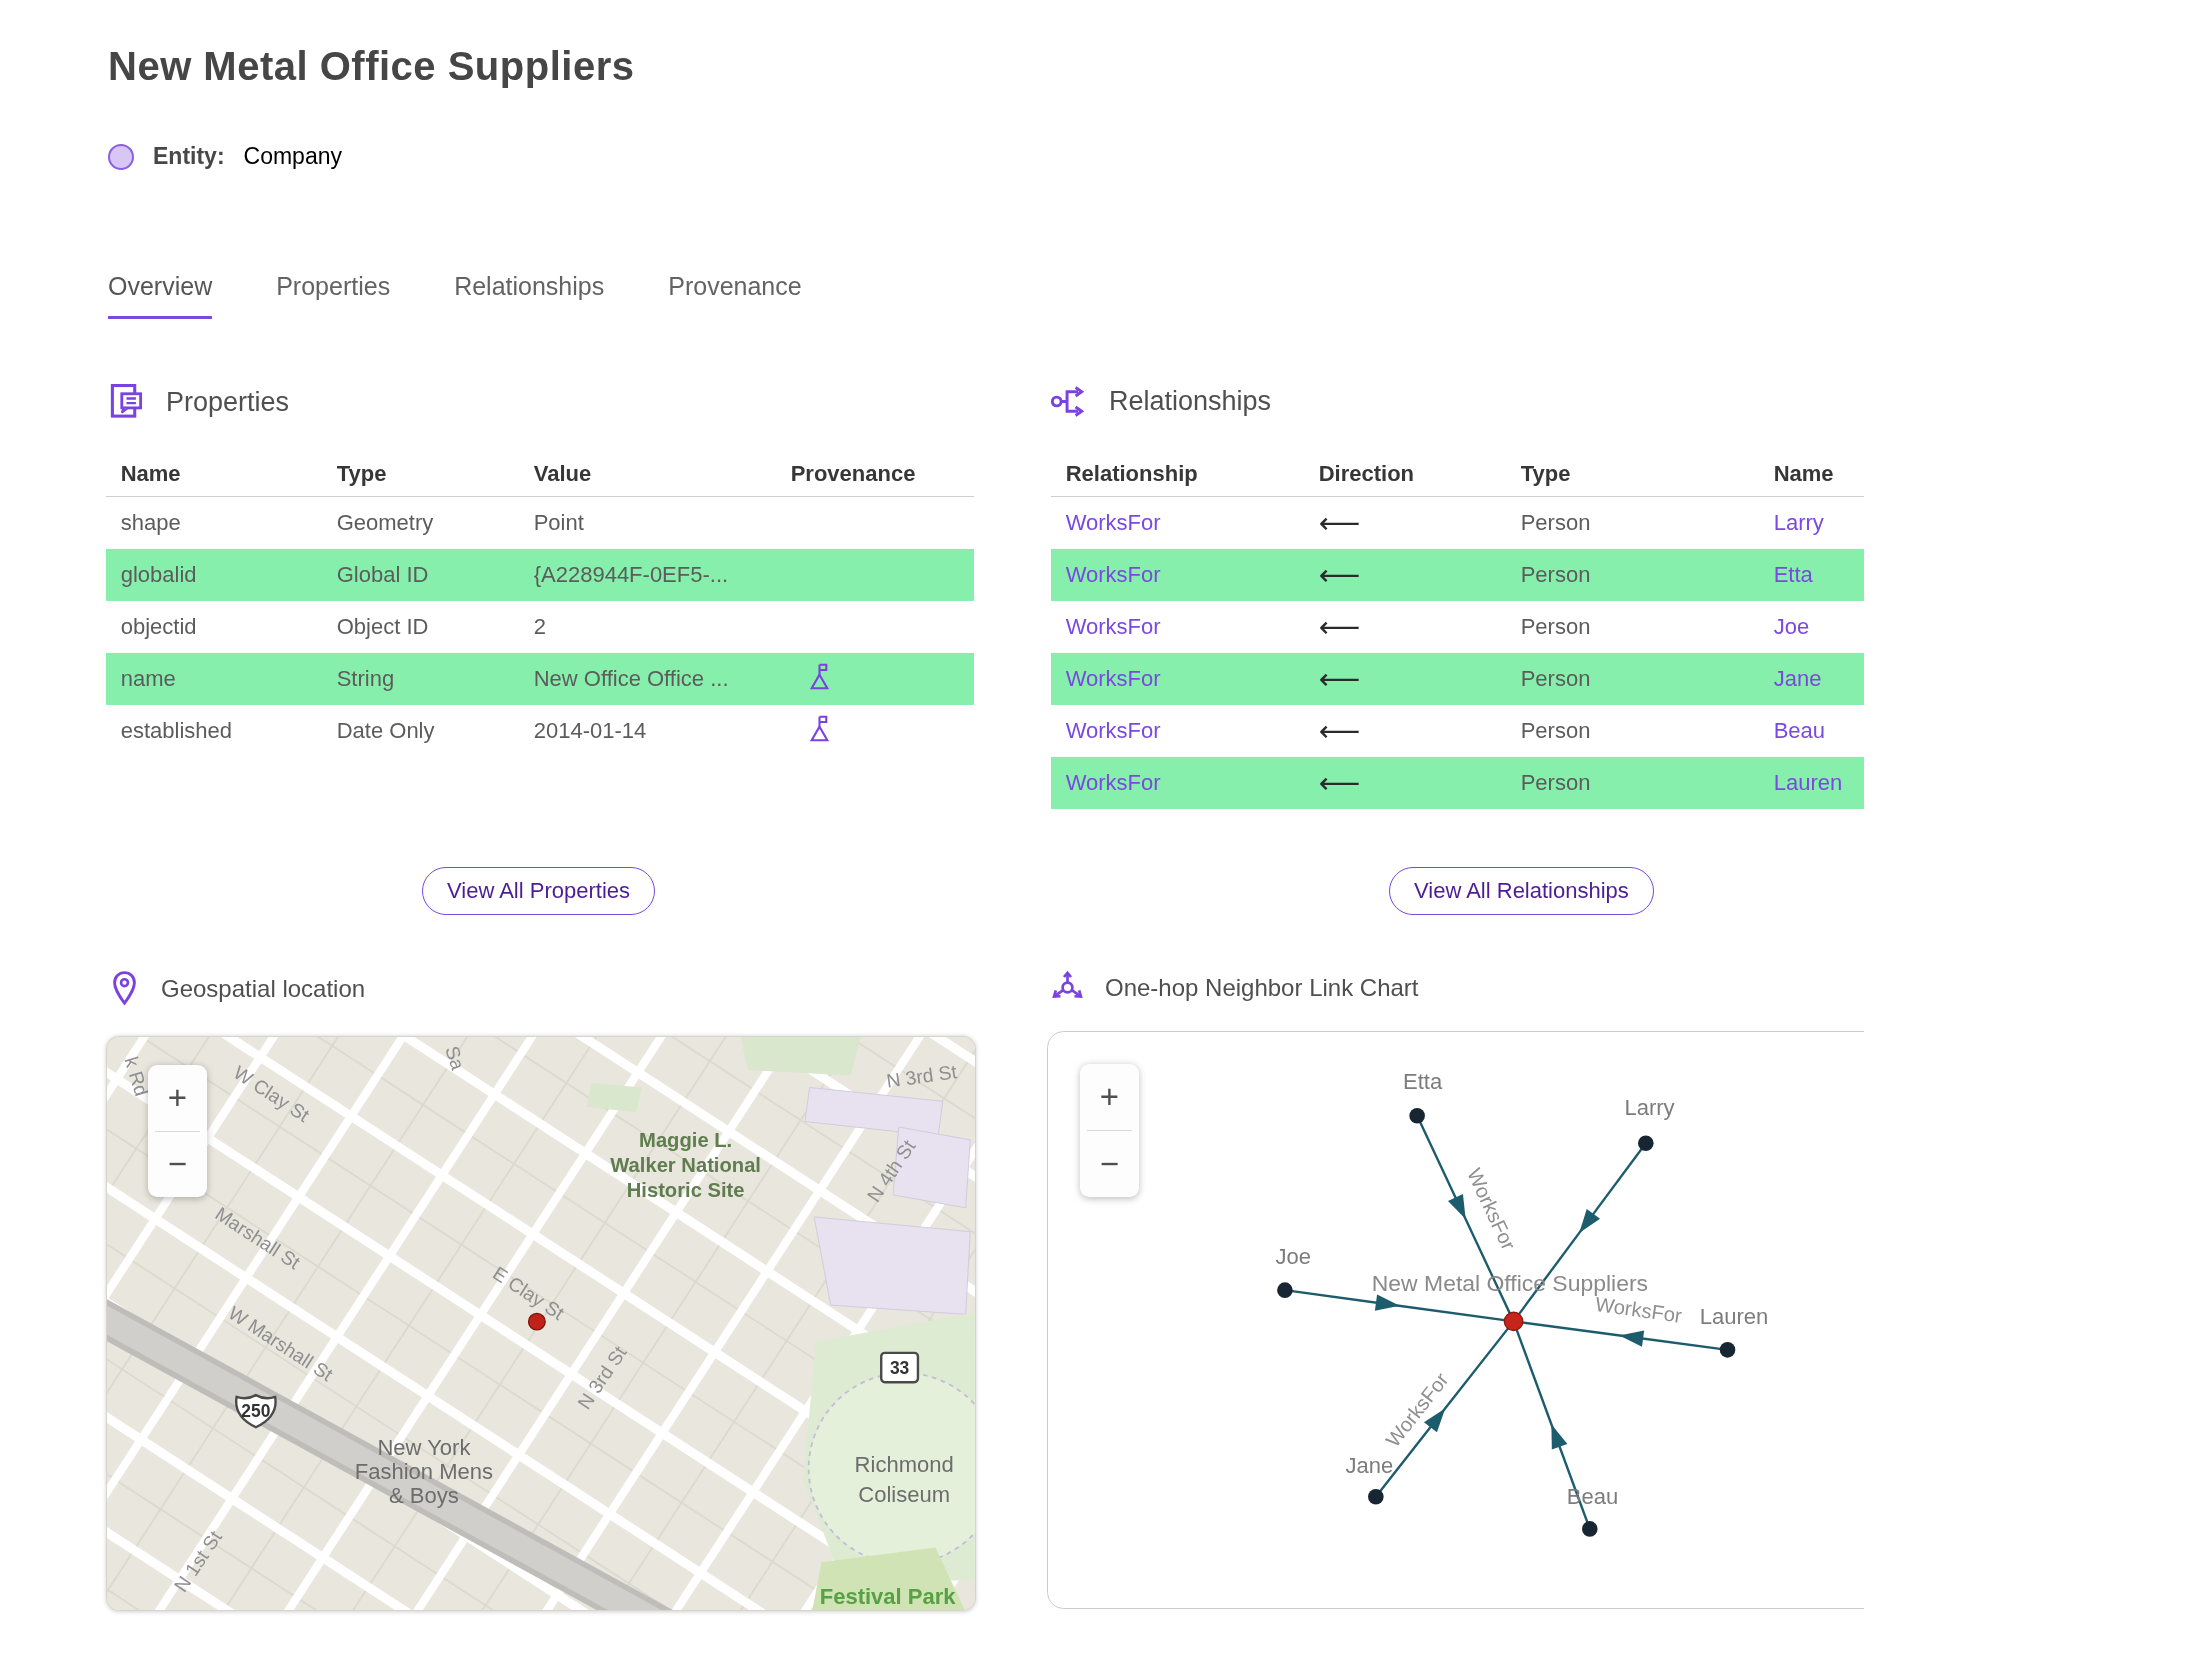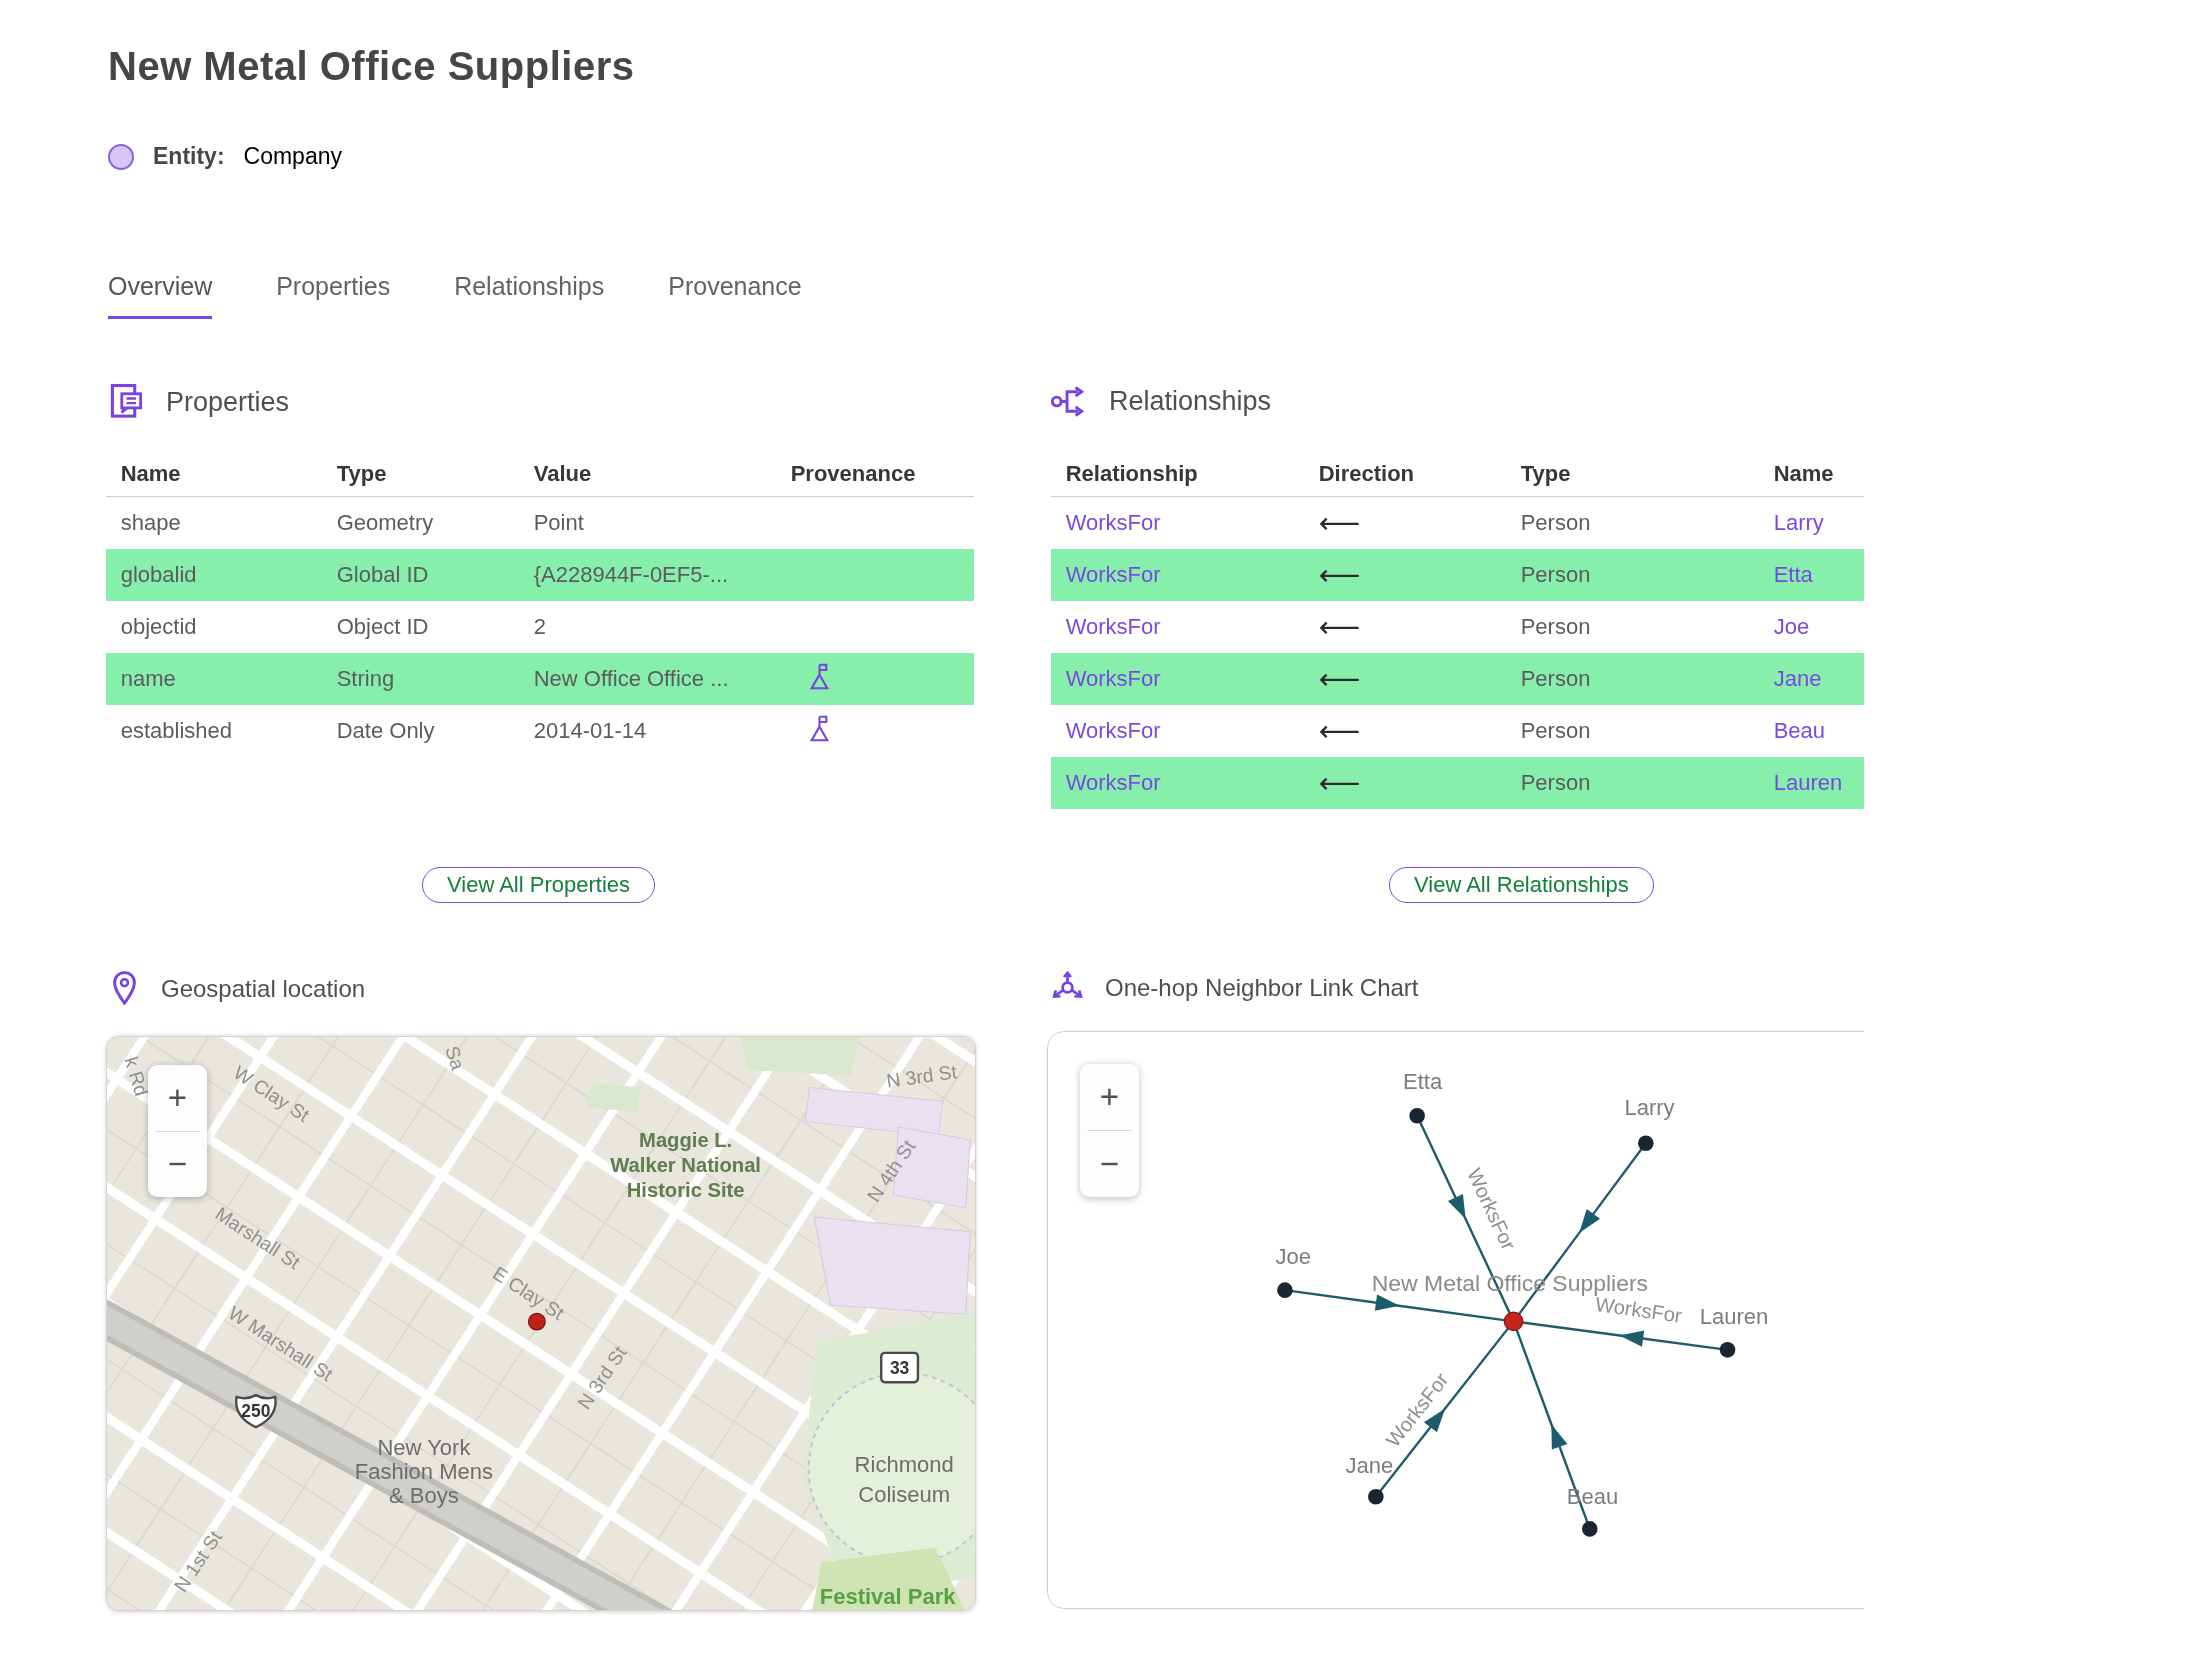--- a/index.html
+++ b/index.html
@@ -35,22 +35,22 @@
   .tbl{font-size:22px;}
   .thead{display:grid;font-weight:bold;color:#373737;height:44px;align-items:center;
          border-bottom:0.9px solid #cfcfcf;}
   .trow{display:grid;height:52px;align-items:center;color:#5c5c5c;}
   .trow.stripe{background:#86efac;}
   .cell{padding-left:14.7px;white-space:nowrap;overflow:hidden;}
   .cell.link{color:#7a49df;cursor:pointer;}
   .cell.dir{font-size:29px;color:#2b2b2b;}
 
   
-  .pill-btn{border:1.8px solid #7a49df;color:#15803d;background:#fff;border-radius:26px;
-            font-size:22px;padding:4px 24px;cursor:pointer;font-family:inherit;}
+  .pill-btn{border:1.8px solid #7a49df;color:#4c1d95;background:#fff;border-radius:26px;
+            font-size:22px;padding:10px 24px;cursor:pointer;font-family:inherit;}
 
   
   .map-card{left:106px;top:1036px;width:868px;height:573px;border-radius:13px;overflow:hidden;
             border:0.9px solid #d6d4cd;box-shadow:0 0.9px 4.6px rgba(0,0,0,.18);background:#e8e6dd;}
   .chart-card{left:1047px;top:1031px;width:946px;height:578px;border-radius:16.5px;
               border:0.9px solid #cbcbcb;background:#fff;box-sizing:border-box;}
   .zoom-ctrl{width:59px;background:#fdfdfd;border-radius:9.2px;box-shadow:0 1.8px 7.3px rgba(0,0,0,.25);
              display:flex;flex-direction:column;overflow:hidden;}
   .zoom-btn{height:66px;display:flex;align-items:center;justify-content:center;font-size:33px;
             color:#4f4f4f;cursor:pointer;background:transparent;}

